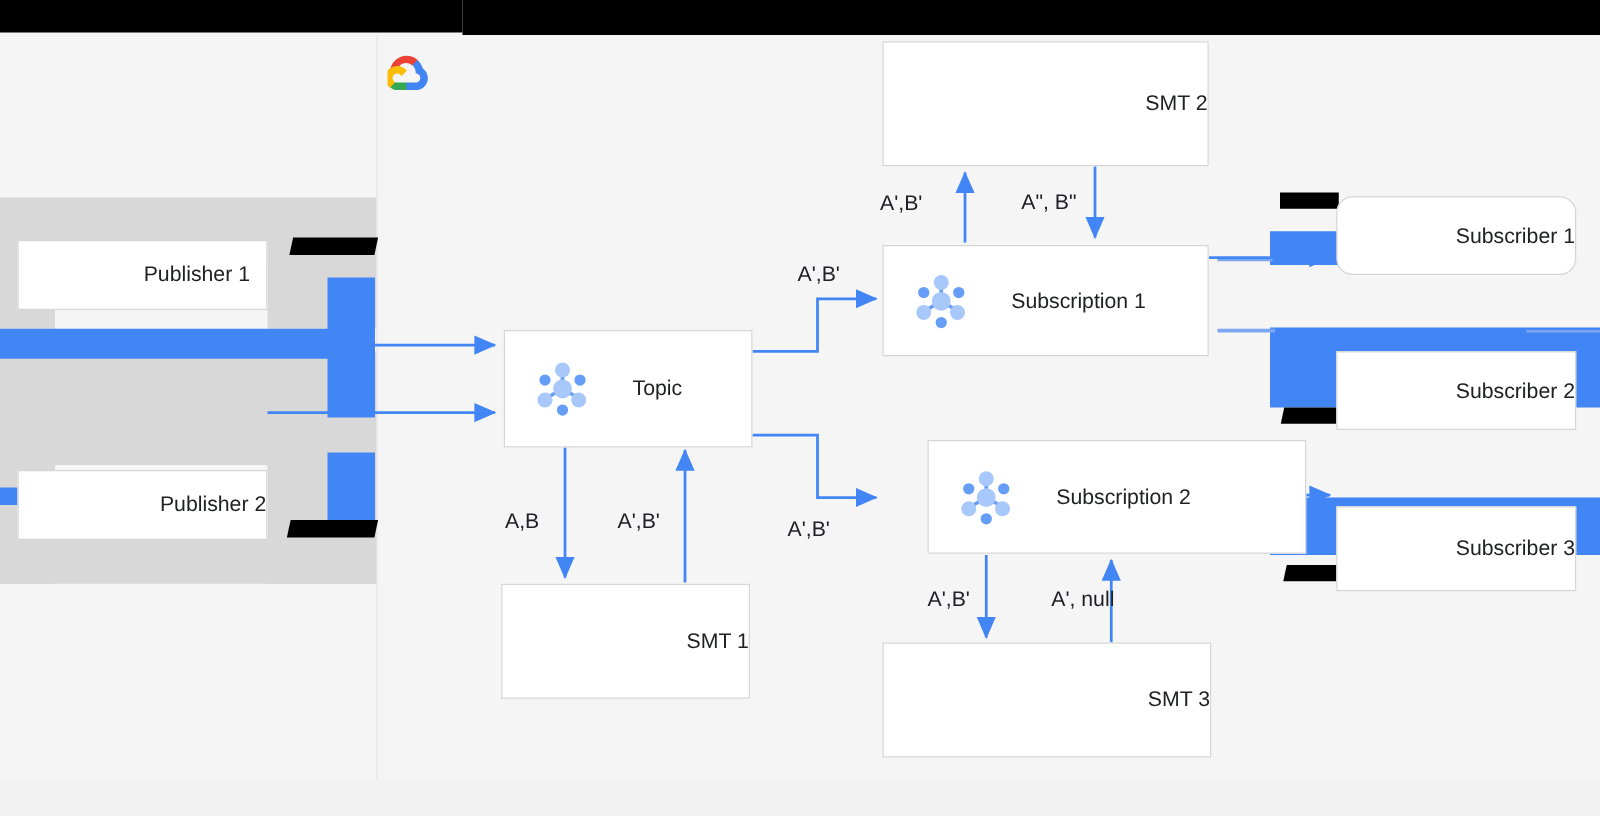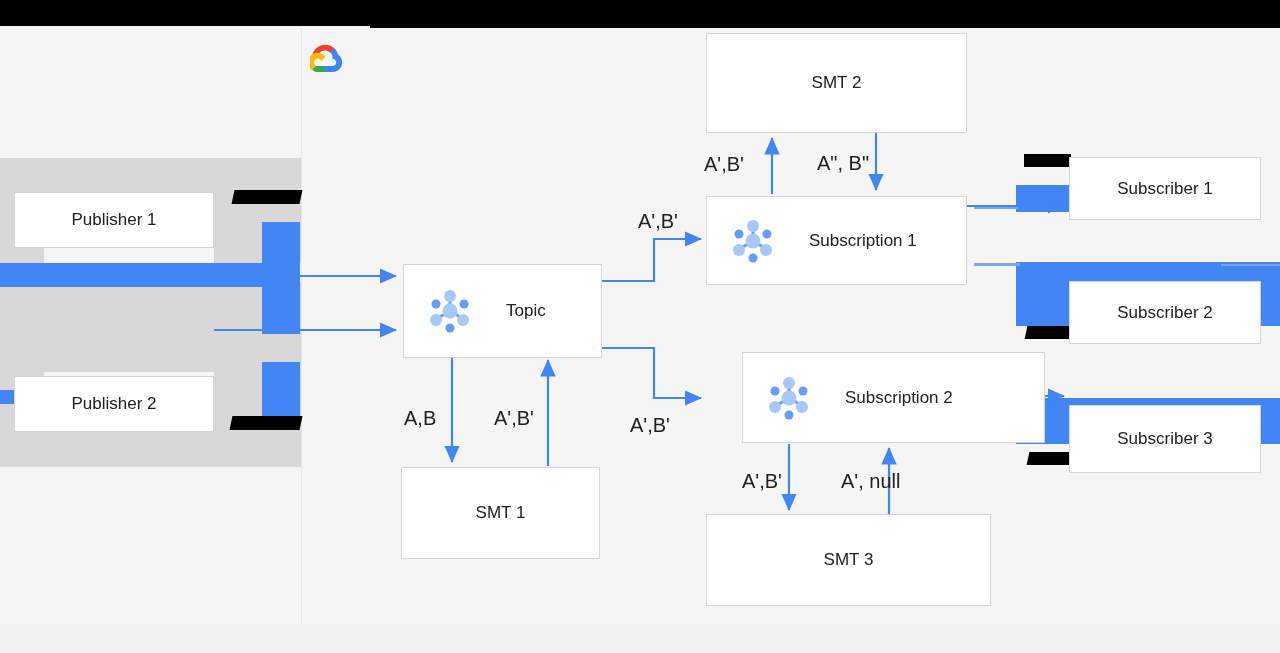--- a/index.html
+++ b/index.html
@@ -54,50 +54,50 @@
   .abk-5{left:1028px;top:452px;width:45px;height:13px;transform:skewX(-12deg);}
 
   
   .gc-logo{position:absolute;left:310px;top:42px;display:flex;align-items:center;gap:14px;}
   .gc-word{font-size:26px;color:#5f6368;letter-spacing:.2px;}
   .gc-word b{font-weight:400;color:#5f6368;}
 
   
   .node{
     position:absolute;background:#fff;border:1px solid #d6d6d6;
-    display:flex;align-items:center;justify-content:center;
+    display:flex;align-items:center;justify-content:flex-end;
     font-size:17px;color:#202124;box-sizing:border-box;
   }
   .node.with-icon{justify-content:flex-start;padding-left:18px;}
   .node .label{margin:0 auto;padding-right:26px;}
   .node.with-icon .label{padding-left:28px;padding-right:0;margin:0;text-align:center;}
 
   
   #node-publisher-1{left:14px;  top:192px; width:200px;height:56px;}
   #node-publisher-2{left:14px;  top:376px; width:200px;height:56px;}
   #node-topic      {left:403px; top:264px; width:199px;height:94px;}
   #node-smt-1      {left:401px; top:467px; width:199px;height:92px;}
   #node-smt-2      {left:706px; top:33px;  width:261px;height:100px;}
   #node-sub-1      {left:706px; top:196px; width:261px;height:89px;}
   #node-sub-2      {left:706px; top:352px; width:303px;height:91px;margin-left:36px;}
-  #node-smt-3      {left:706px; top:514px; width:285px;height:92px;}
-  #node-subscriber-1{left:1069px;top:157px;width:192px;height:63px;}
+  #node-smt-3      {left:706px; top:514px; width:263px;height:92px;}
+  #node-subscriber-1{left:1069px;top:157px;width:192px;height:63px;border-radius:13px;}
   #node-subscriber-2{left:1069px;top:281px;width:192px;height:63px;}
   #node-subscriber-3{left:1069px;top:405px;width:192px;height:68px;}
 
   
   .pubsub-icon{width:56px;height:56px;flex:0 0 56px;position:relative;}
 
   
   .conn{position:absolute;}
   .conn svg{display:block;overflow:visible;}
 
   
   .edge-label{
-    position:absolute;font-size:20px;color:#202124;white-space:nowrap;
+    position:absolute;font-size:17px;color:#202124;white-space:nowrap;
   }
   #lbl-ab          {left:404px;top:407px;}
   #lbl-smt1-out    {left:494px;top:407px;}
   #lbl-topic-sub2  {left:630px;top:414px;}
   #lbl-topic-sub1  {left:638px;top:210px;}
   #lbl-sub1-smt2   {left:704px;top:153px;}
   #lbl-smt2-out    {left:817px;top:152px;}
   #lbl-sub2-smt3   {left:742px;top:470px;}
   #lbl-smt3-out    {left:824px;top:470px;margin-left:17px;}
 </style>

